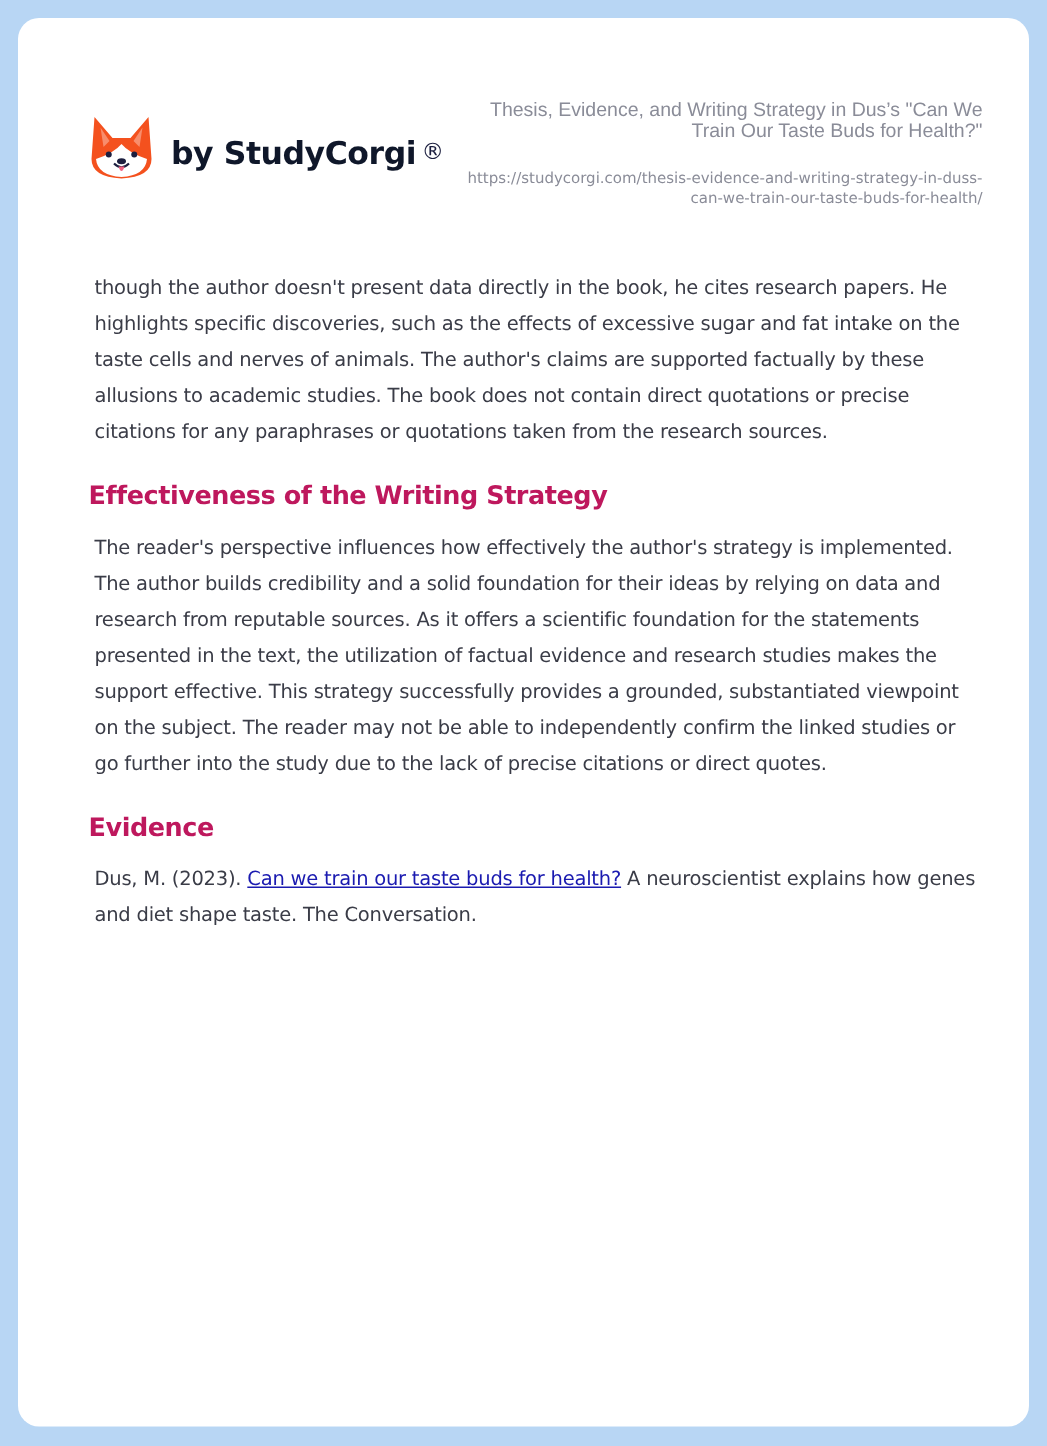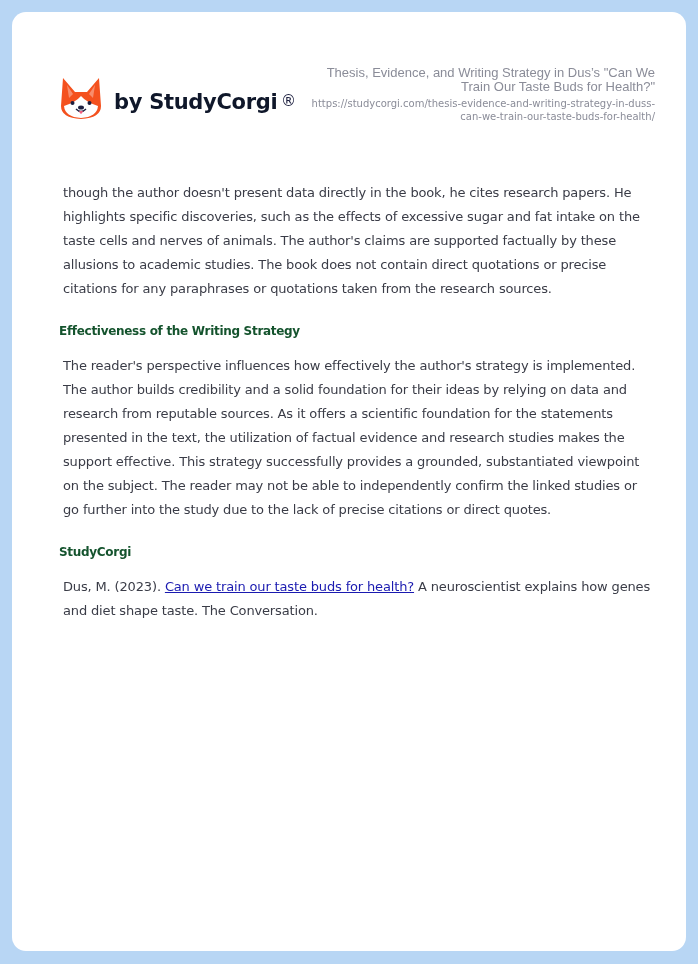--- a/index.html
+++ b/index.html
@@ -61,21 +61,21 @@
       text-align: right;
     }
     .doc-title {
       font-family: "Liberation Sans", sans-serif;
       font-weight: normal;
       font-size: 13px;
       line-height: 14px;
       color: #8a8c98;
     }
     .doc-url {
-      margin-top: 3px;
+      margin-top: 19px;
       font-family: "DejaVu Sans", sans-serif;
       font-size: 10px;
       line-height: 13px;
       color: #8a8c98;
     }
     .content {
       position: absolute;
       left: 59px;
       top: 177px;
       width: 600px;
@@ -85,23 +85,23 @@
       font-family: "DejaVu Sans", sans-serif;
       font-size: 13px;
       line-height: 24px;
       color: #3a3c47;
       letter-spacing: -0.15px;
     }
     .content h2 {
       margin: 0;
       font-family: "DejaVu Sans", sans-serif;
       font-weight: bold;
-      font-size: 12px;
+      font-size: 17px;
       line-height: 26px;
-      color: #14532d;
+      color: #be185d;
       letter-spacing: -0.3px;
     }
     .p1 { margin-bottom: 17px !important; }
     .h-eff { margin-bottom: 10px !important; }
     .p2 { margin-bottom: 17px !important; }
     .h-ref { margin-bottom: 10px !important; }
     .ref-link {
       color: #1a1ab0;
       text-decoration: underline;
       cursor: pointer;
@@ -140,15 +140,15 @@
   <div class="doc-title">Thesis, Evidence, and Writing Strategy in Dus’s "Can We Train Our Taste Buds for Health?"</div>
   <div class="doc-url">https://studycorgi.com/thesis-evidence-and-writing-strategy-in-duss-can-we-train-our-taste-buds-for-health/</div>
 </div>
 
 <div class="content">
   <p class="p1">though the author doesn't present data directly in the book, he cites research papers. He highlights specific discoveries, such as the effects of excessive sugar and fat intake on the taste cells and nerves of animals. The author's claims are supported factually by these allusions to academic studies. The book does not contain direct quotations or precise citations for any paraphrases or quotations taken from the research sources.</p>
 
   <h2 class="h-eff">Effectiveness of the Writing Strategy</h2>
   <p class="p2">The reader's perspective influences how effectively the author's strategy is implemented. The author builds credibility and a solid foundation for their ideas by relying on data and research from reputable sources. As it offers a scientific foundation for the statements presented in the text, the utilization of factual evidence and research studies makes the support effective. This strategy successfully provides a grounded, substantiated viewpoint on the subject. The reader may not be able to independently confirm the linked studies or go further into the study due to the lack of precise citations or direct quotes.</p>
 
-  <h2 class="h-ref">StudyCorgi</h2>
+  <h2 class="h-ref">Evidence</h2>
   <p><span>Dus, M. (2023). </span><a class="ref-link">Can we train our taste buds for health?</a><span> A neuroscientist explains how genes and diet shape taste. The Conversation.</span></p>
 </div>
 
 </body></html>

